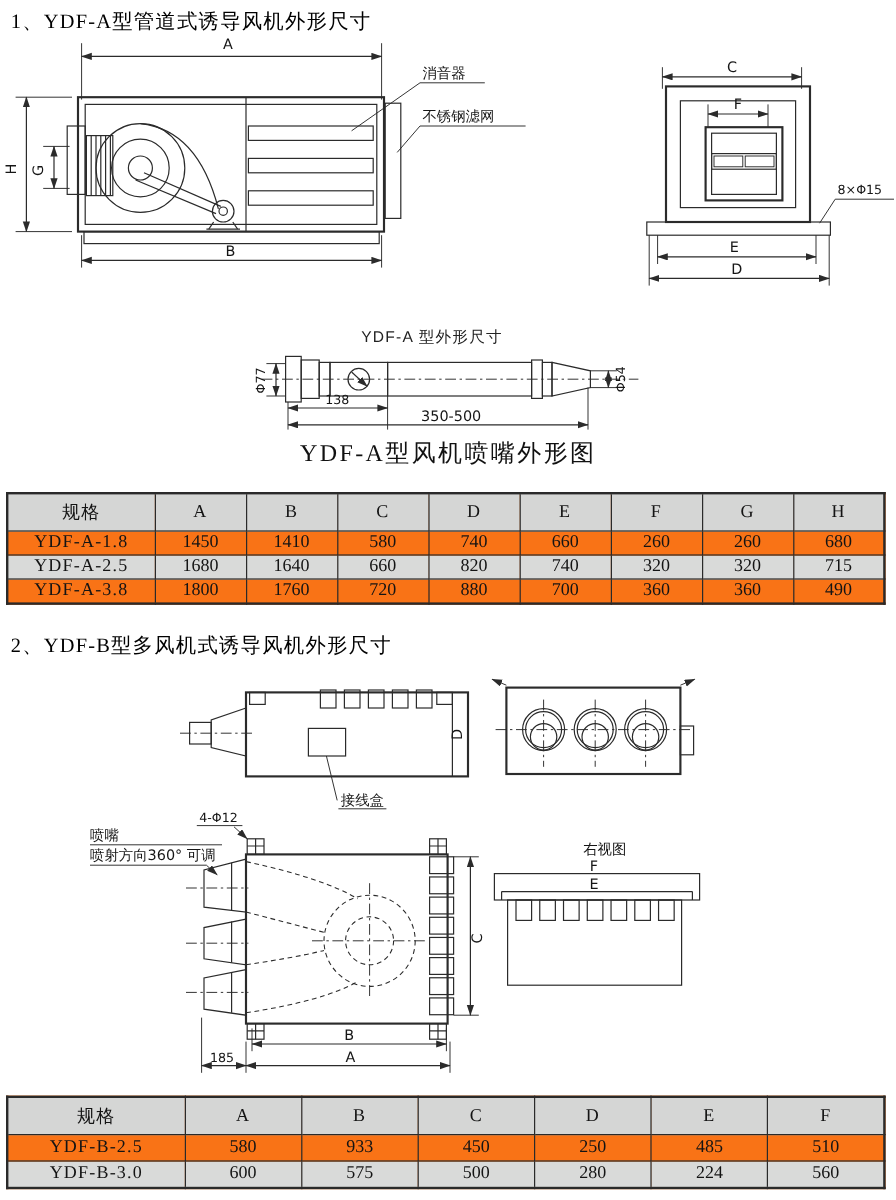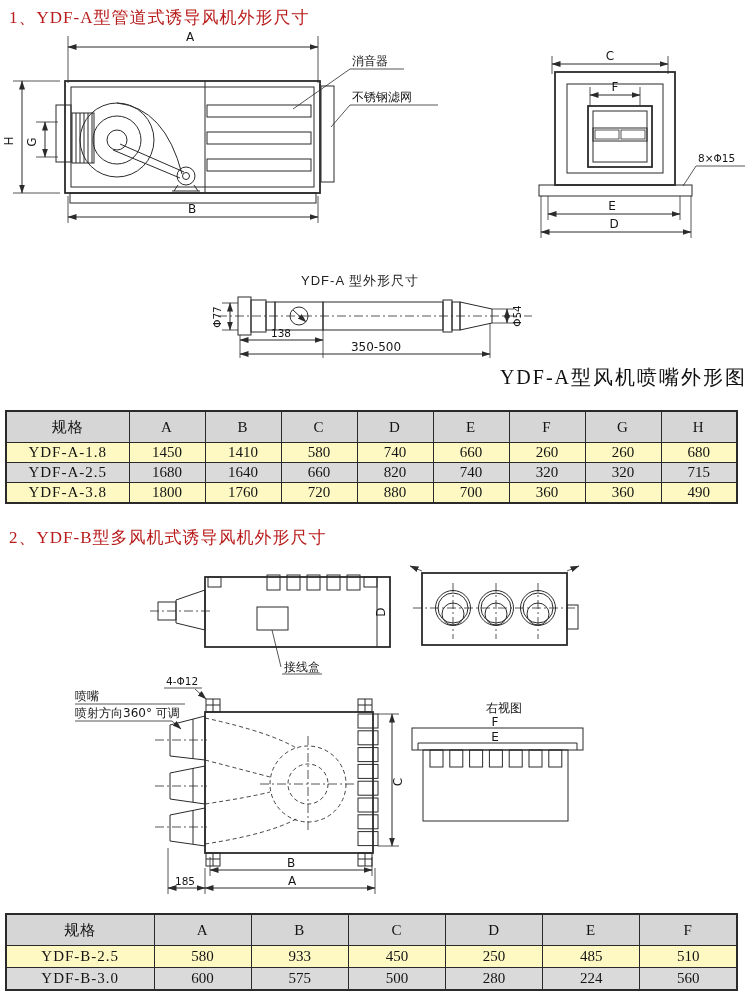--- a/index.html
+++ b/index.html
@@ -1,23 +1,23 @@
 <!DOCTYPE html>
 <html><head>
 <meta charset="utf-8">
 <style>
   html,body{margin:0;padding:0;background:#fff;}
   .page{position:relative;width:747px;height:1000px;background:#fff;overflow:hidden;
         font-family:"Liberation Serif",serif;color:#151515;}
   .abs{position:absolute;}
-  .sec-title{font-size:17px;letter-spacing:1px;color:#b91c1c;white-space:nowrap;}
+  .sec-title{font-size:17px;letter-spacing:1px;color:#000000;white-space:nowrap;}
   .cap-small{font-family:"Liberation Sans",sans-serif;font-size:13px;letter-spacing:1px;color:#222;text-align:center;}
-  .cap-big{font-size:20px;letter-spacing:2px;color:#111;text-align:right;}
+  .cap-big{font-size:20px;letter-spacing:2px;color:#111;text-align:center;}
   
-  table.spec{border-collapse:collapse;table-layout:fixed;width:733px;border:2px solid #2a2a2a;background:#fef9c3;}
+  table.spec{border-collapse:collapse;table-layout:fixed;width:733px;border:2px solid #2a2a2a;background:#f97316;}
   table.spec th,table.spec td{border:1px solid #2a2a2a;text-align:center;vertical-align:middle;
         font-family:"Liberation Serif",serif;font-size:15px;font-weight:normal;color:#141414;padding:0;}
   table.spec th{height:30px;background:#d5d6d5;letter-spacing:1px;}
   table.spec td{height:19px;}
   table.spec tr.alt td{background:#d9dad9;}
   table.spec td.spec-name{letter-spacing:1px;}
   #table-b td{height:21px;text-align:center;}
   
   svg line,svg path,svg rect,svg circle,svg polygon,svg polyline{stroke:#2b2b2b;fill:none;stroke-width:1;}
   svg .thick{stroke-width:1.8;}

